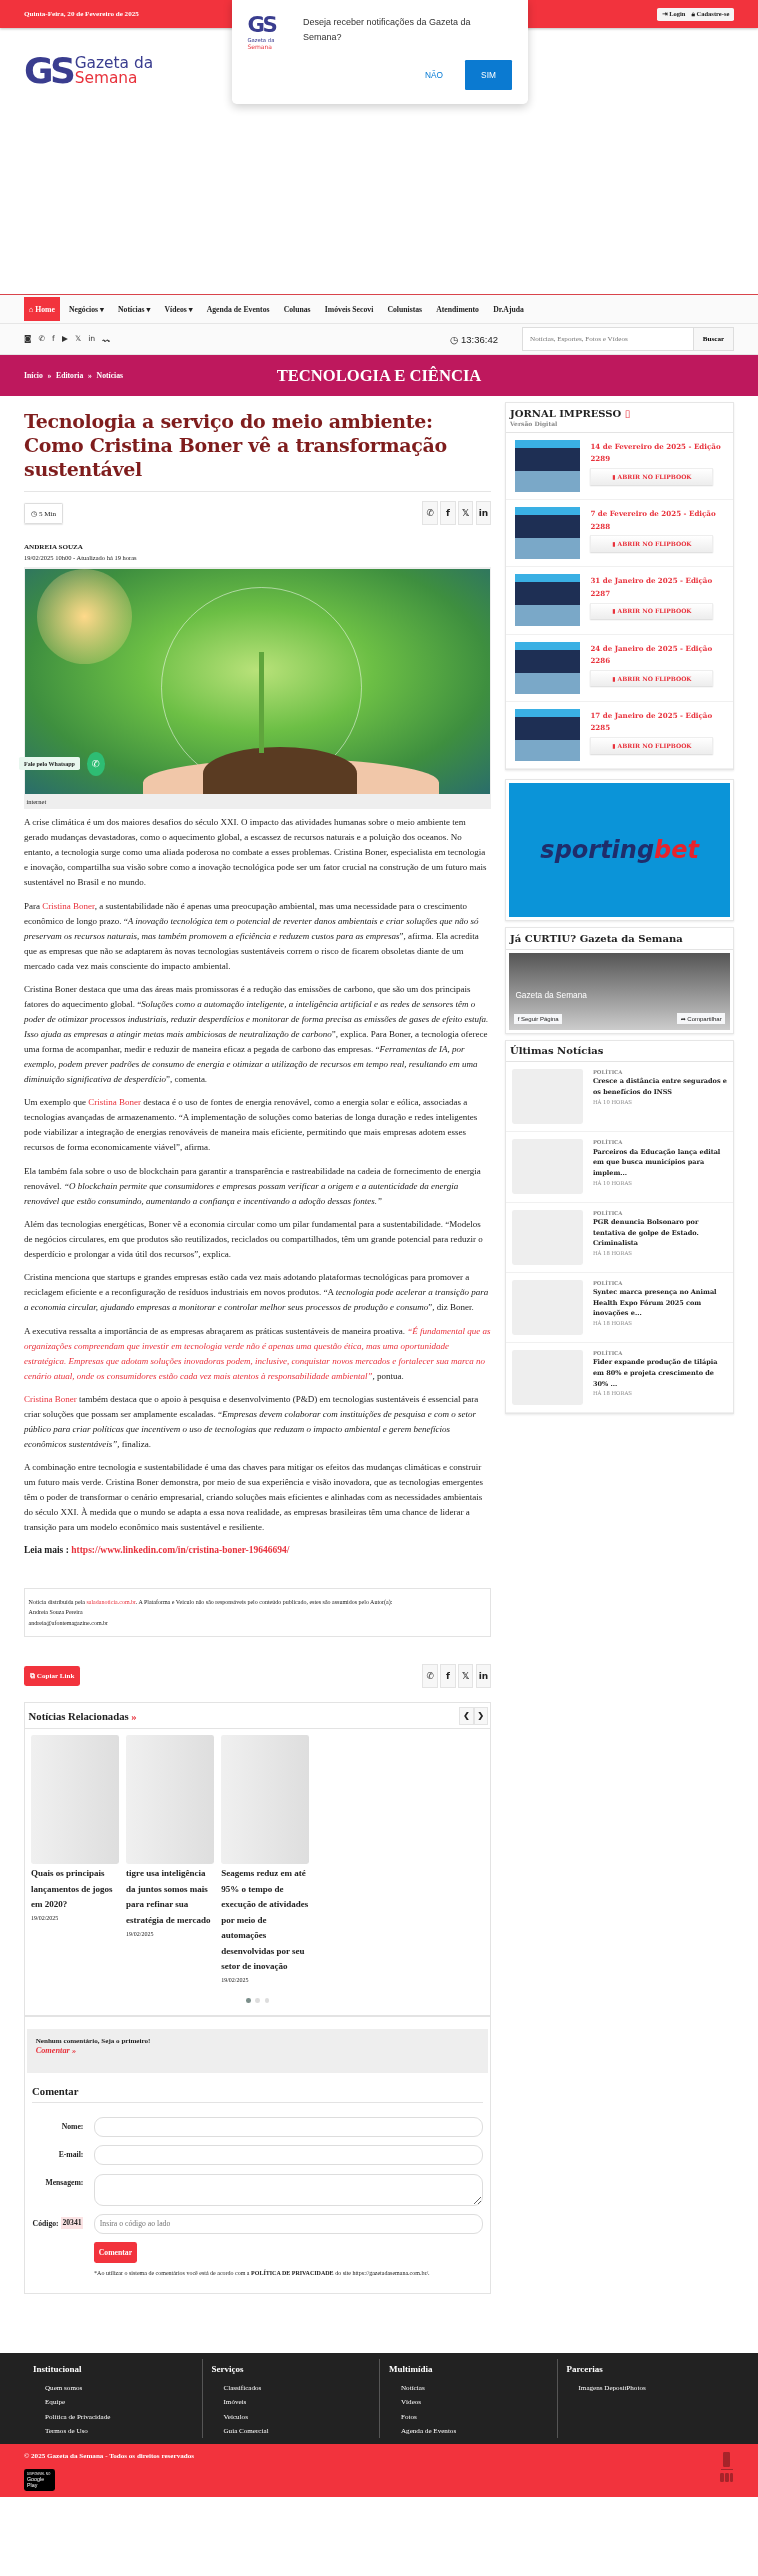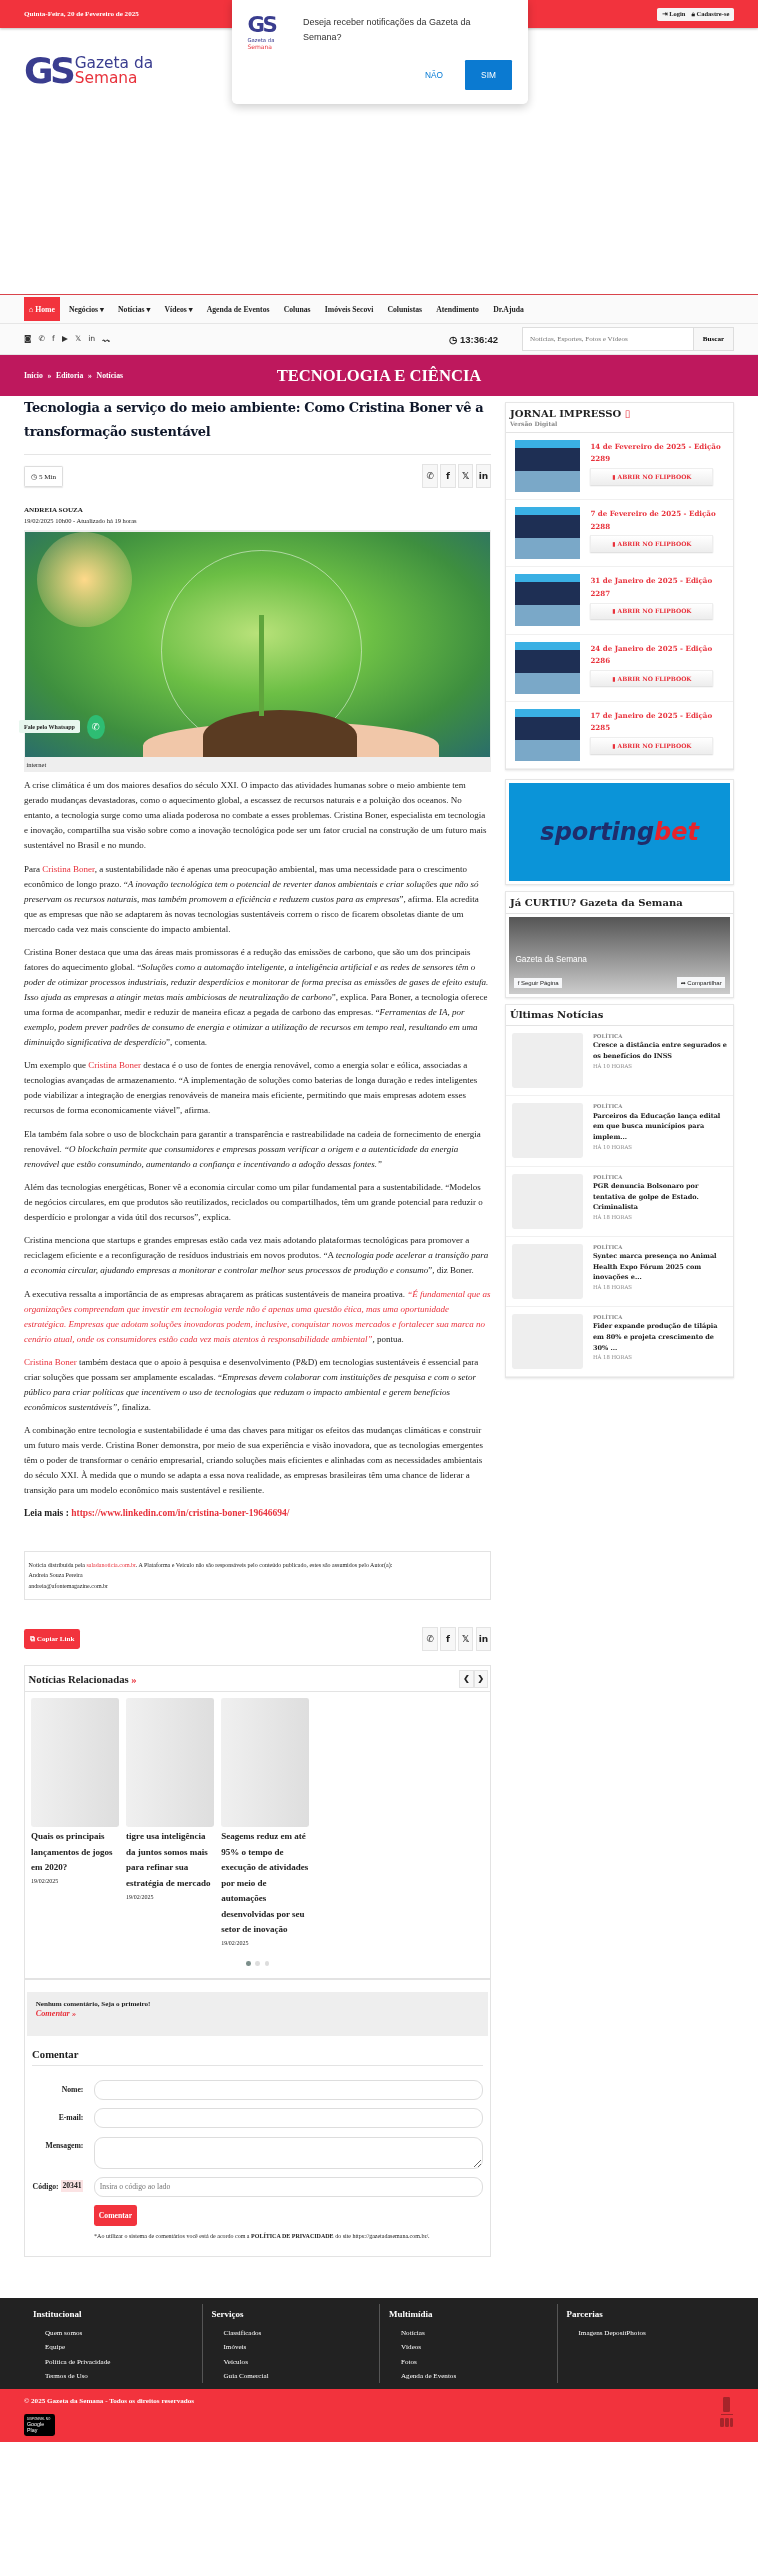--- a/index.html
+++ b/index.html
@@ -22,32 +22,32 @@
 .logo .name{font-family:"DejaVu Sans",sans-serif;font-size:15.4px;line-height:15.4px;}
 .logo .name .l1{color:#3a3d8f;display:block;}
 .logo .name .l2{color:#e8323c;display:block;}
 .ad-space{height:207px;}
 
 .nav{border-top:1.2px solid #d9444b;height:30px;background:#fafafa;display:flex;align-items:center;padding:0 24px;border-bottom:0.6px solid #e6e6e6;}
 .nav .item{font-family:"Liberation Serif",serif;font-size:7.7px;font-weight:bold;color:#222;padding:0 7.1px;height:24px;display:flex;align-items:center;}
 .nav .item.home{background:#f2333d;color:#fff;padding:0 4.7px;margin-right:2.4px;}
 .subnav{height:31px;display:flex;align-items:center;padding:0 24px;background:#fafafa;border-bottom:0.6px solid #e6e6e6;}
 .socials{display:flex;gap:7.1px;font-size:7.7px;color:#333;font-family:"DejaVu Sans",sans-serif;}
-.clock{margin-left:auto;font-family:"Liberation Sans",sans-serif;font-weight:bold;font-size:9.5px;margin-right:24px;}
+.clock{margin-left:auto;font-family:"Liberation Sans",sans-serif;font-weight:normal;font-size:9.5px;margin-right:24px;}
 .search{display:flex;border:0.6px solid #ddd;background:#fff;height:24px;width:212px;}
 .search input{flex:1;border:0;padding:0 7.1px;font-family:"Liberation Serif",serif;font-size:7.1px;color:#999;}
 .search button{border:0;border-left:0.6px solid #ddd;background:#f7f7f7;width:40px;font-family:"Liberation Serif",serif;font-weight:bold;font-size:7.1px;}
 .section-bar{background:#be185d;height:41px;display:flex;align-items:center;padding:0 24px;position:relative;}
 .crumbs{color:#fff;font-family:"Liberation Serif",serif;font-weight:bold;font-size:7.7px;display:flex;gap:4.7px;}
 .section-title{position:absolute;left:0;right:0;text-align:center;color:#fff;font-family:"Liberation Serif",serif;font-weight:bold;font-size:16.6px;pointer-events:none;}
 
 .main{display:flex;padding:0 24px;gap:14.2px;}
 .article{width:468px;}
 .sidebar{width:229px;margin-top:6px;}
-h1.title{font-family:"DejaVu Serif",serif;font-weight:bold;font-size:13px;line-height:24px;color:#0f172a;letter-spacing:-0.3px;}
+h1.title{font-family:"DejaVu Serif",serif;font-weight:bold;font-size:19px;line-height:24px;margin-top:13px;color:#7f1d1d;letter-spacing:-0.3px;}
 .hr{border-top:0.6px solid #e5e5e5;margin:9.5px 0;}
 .meta-row{display:flex;align-items:center;justify-content:space-between;}
 .readtime{border:0.6px solid #ddd;border-radius:1.2px;padding:4.7px 6px;font-family:"Liberation Serif",serif;font-size:7.1px;box-shadow:0 0.6px 1.2px rgba(0,0,0,.1);}
 .share{display:flex;gap:2.4px;}
 .share .btn{width:15.4px;height:24px;border:0.6px solid #e3e3e3;background:#f7f7f7;display:flex;align-items:center;justify-content:center;font-family:"DejaVu Sans",sans-serif;font-size:9px;font-weight:bold;color:#222;}
 .author{margin-top:18px;font-family:"Liberation Serif",serif;font-weight:bold;font-size:7.1px;}
 .pubdate{font-family:"Liberation Serif",serif;font-size:6.5px;margin-top:2.4px;}
 .figure{margin-top:6px;background:#eee;padding:2.4px 1.2px 4.7px;position:relative;}
 .hero{height:225px;background:radial-gradient(ellipse at 50% 45%,#b9e27a 0%,#6cbf45 35%,#3e8f3f 70%,#2a6d6b 100%);position:relative;overflow:hidden;}
 .hero .sun{position:absolute;left:12px;top:0;width:95px;height:95px;border-radius:50%;background:radial-gradient(#ffd98a,rgba(255,200,120,0));}
@@ -97,34 +97,34 @@
 .sbox{border:0.6px solid #e6e6e6;box-shadow:0 0.6px 1.8px rgba(0,0,0,.08);margin-bottom:6px;}
 .sbox-head{padding:4.7px 3.6px;border-bottom:0.6px solid #e3e3e3;}
 .sbox-head h3{font-family:"DejaVu Serif",serif;font-weight:bold;font-size:10px;}
 .sbox-head .sub{color:#888;font-size:6px;font-weight:bold;margin-top:1.2px;}
 .edition{display:flex;gap:10.7px;padding:7.1px 4.7px 7.1px 8.3px;border-bottom:0.6px solid #f0f0f0;}
 .edition .thumb{width:65px;height:52px;background:linear-gradient(180deg,#3ab0e4 0 16%,#1e2f54 16% 60%,#7aa8c8 60%);}
 .edition .info{flex:1;}
 .edition .info .t{color:#e8323c;font-family:"DejaVu Serif",serif;font-weight:bold;font-size:7.1px;line-height:11.3px;}
 .edition .flip{margin-top:3.6px;border:0.6px solid #eee;background:linear-gradient(#fff,#eee);box-shadow:0 0.6px 1.2px rgba(0,0,0,.15);height:16.6px;width:123px;display:flex;align-items:center;justify-content:center;color:#e8323c;font-weight:bold;font-size:6px;font-family:"DejaVu Serif",serif;}
 .ad{margin-top:9.5px;padding:3px;}
-.ad .inner{height:98px;background:#0b94d8;display:flex;align-items:center;justify-content:center;font-family:"DejaVu Sans",sans-serif;font-weight:bold;font-style:italic;font-size:24px;}
+.ad .inner{height:134px;background:#0b94d8;display:flex;align-items:center;justify-content:center;font-family:"DejaVu Sans",sans-serif;font-weight:bold;font-style:italic;font-size:24px;}
 .ad .inner .s{color:#1f2d6b;}
 .ad .inner .b{color:#e8232b;text-align:center;}
 .fb{margin:3px;height:77px;background:linear-gradient(180deg,#555,#ccc);position:relative;}
 .fb .fname{position:absolute;left:6px;top:37px;color:#fff;font-family:"Liberation Sans",sans-serif;font-size:8.3px;}
 .fb .follow{position:absolute;left:4.7px;bottom:6px;background:#f6f7f9;padding:1.8px 3.6px;font-family:"Liberation Sans",sans-serif;font-size:6px;}
 .fb .shr{position:absolute;right:4.7px;bottom:6px;background:#f6f7f9;padding:1.8px 3.6px;font-family:"Liberation Sans",sans-serif;font-size:6px;}
 .latest{display:flex;gap:9.5px;padding:7.1px 6px;border-bottom:0.6px solid #f0f0f0;}
 .latest .img{width:71px;height:55px;background:#eee;border-radius:2.4px;flex:none;}
 .latest .cat{color:#888;font-weight:bold;font-size:5.3px;font-family:"DejaVu Serif",serif;}
 .latest .t{font-weight:bold;font-size:6.5px;line-height:10.7px;font-family:"DejaVu Serif",serif;margin-top:1.2px;}
 .latest .when{color:#888;font-size:5.3px;font-family:"DejaVu Serif",serif;margin-top:1.2px;}
 
-.footer{margin-top:41px;background:#222;padding:6px 24px 6px;display:flex;}
+.footer{margin-top:59px;background:#222;padding:6px 24px 6px;display:flex;}
 .fcol{width:178px;padding:0 9px;border-left:0.6px solid #555;}
 .fcol:first-child{border-left:0;padding-left:9px;}
 .fcol h5{color:#fff;font-family:"Liberation Serif",serif;font-size:9px;font-weight:bold;margin-top:4.7px;}
 .fcol ul{list-style:none;margin:7.1px 0 0 12px;}
 .fcol li{color:#fff;font-family:"Liberation Serif",serif;font-size:7.1px;line-height:14.2px;}
 .copyright{background:#f2333d;height:53px;padding:8.3px 24px;position:relative;}
 .copyright .c{color:#fff;font-family:"Liberation Serif",serif;font-weight:bold;font-size:7.1px;}
 .gplay{margin-top:8.3px;width:31px;height:22.5px;background:#000;border-radius:2.4px;color:#fff;font-family:"Liberation Sans",sans-serif;font-size:5.3px;padding:3px;}
 .gplay .small{font-size:3px;display:block;}
 .chairs{position:absolute;right:24px;top:8.3px;width:14.2px;height:36px;}

